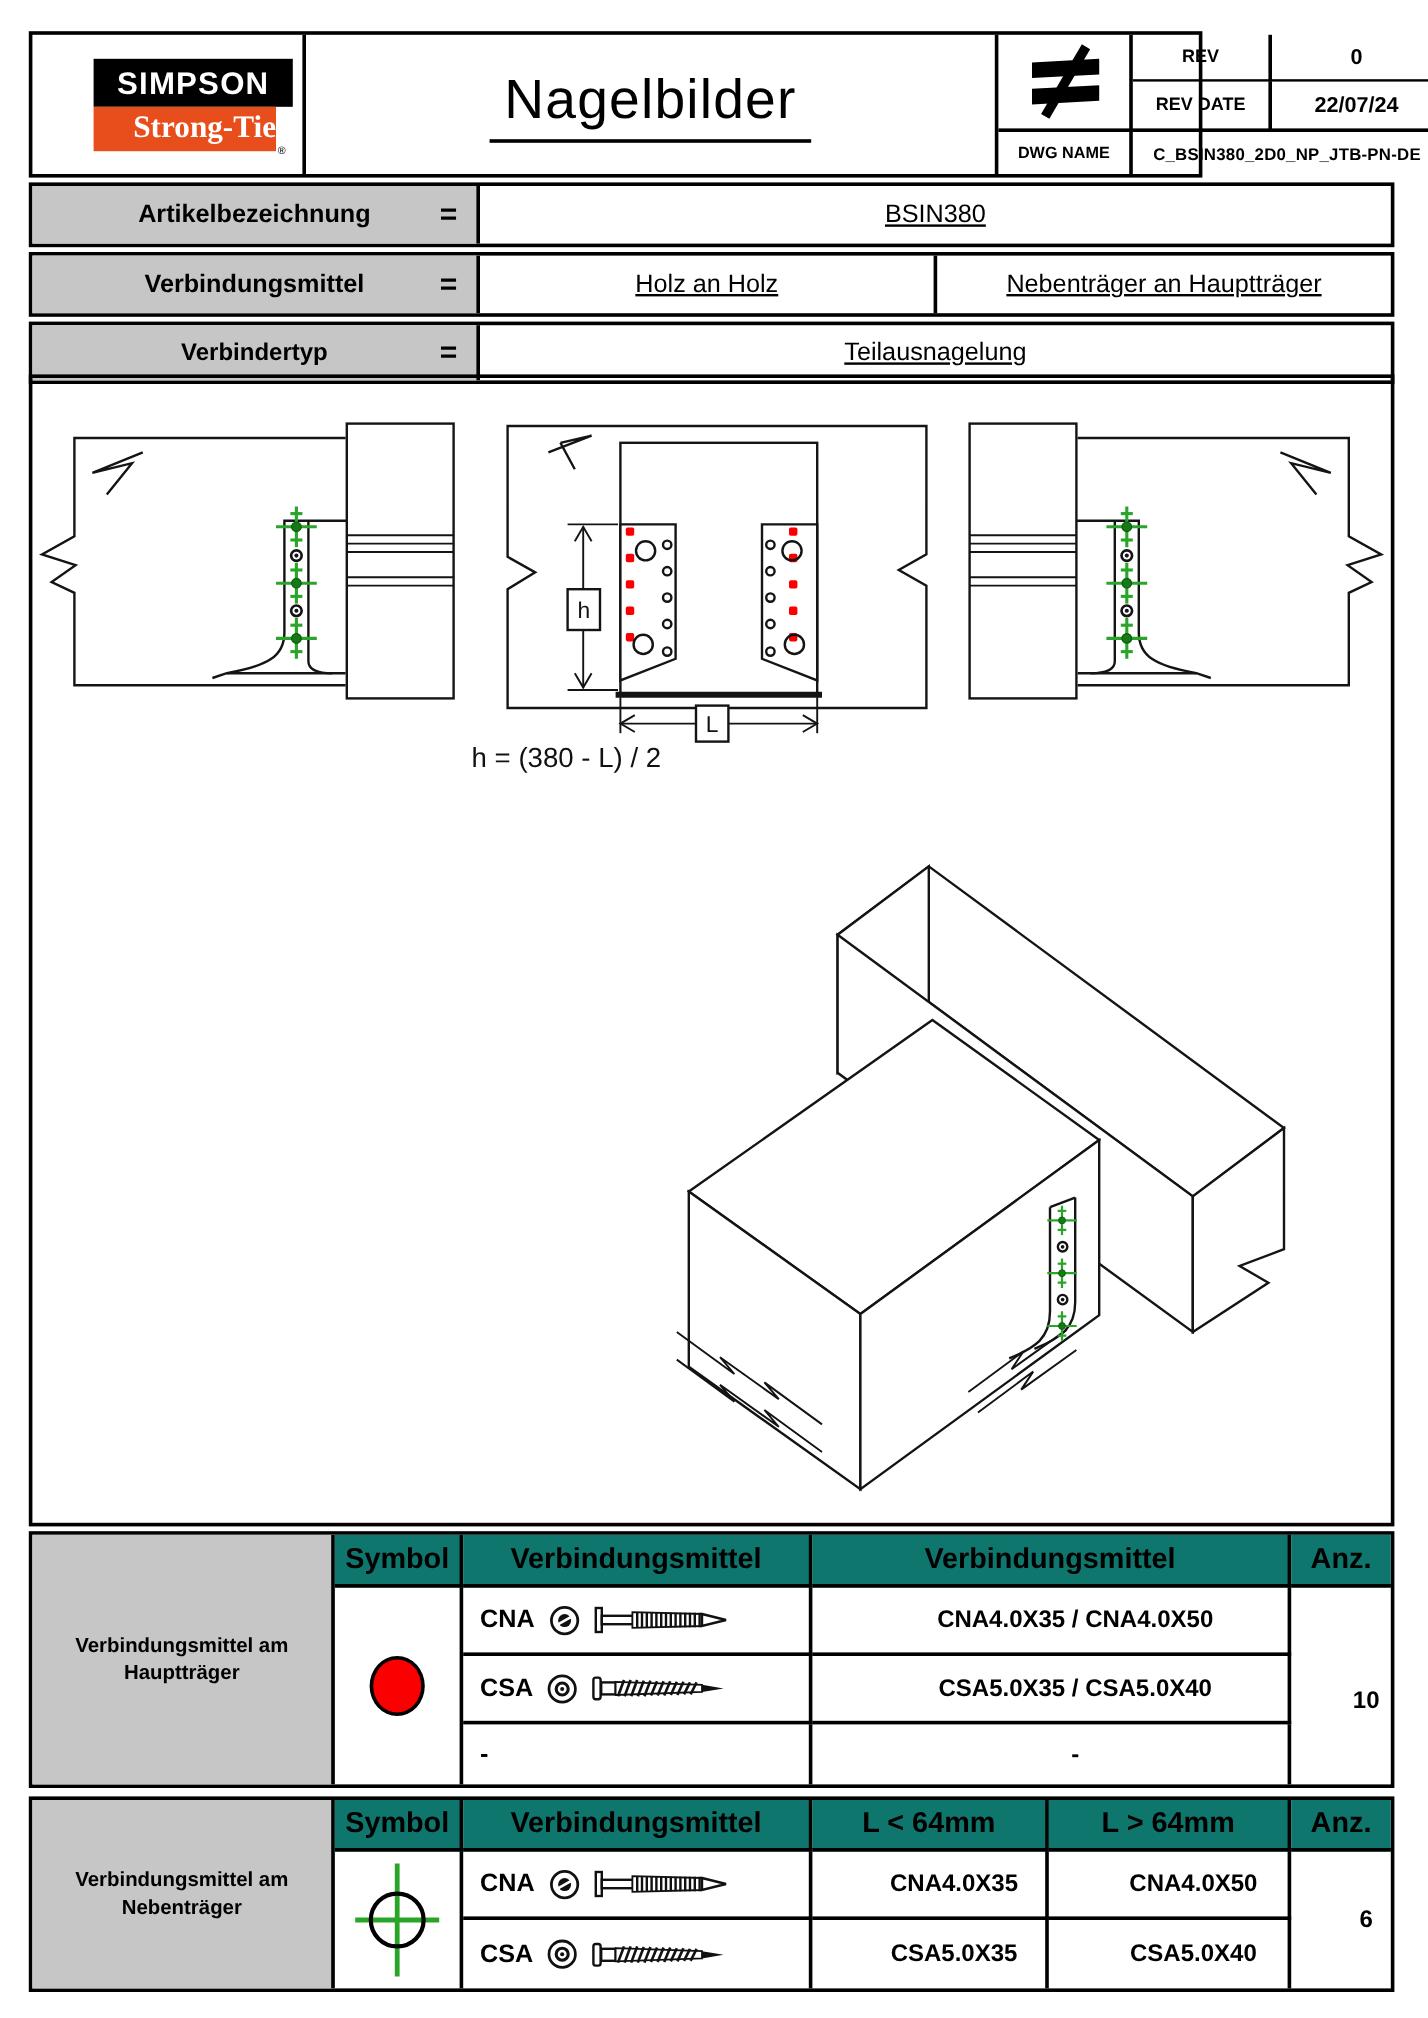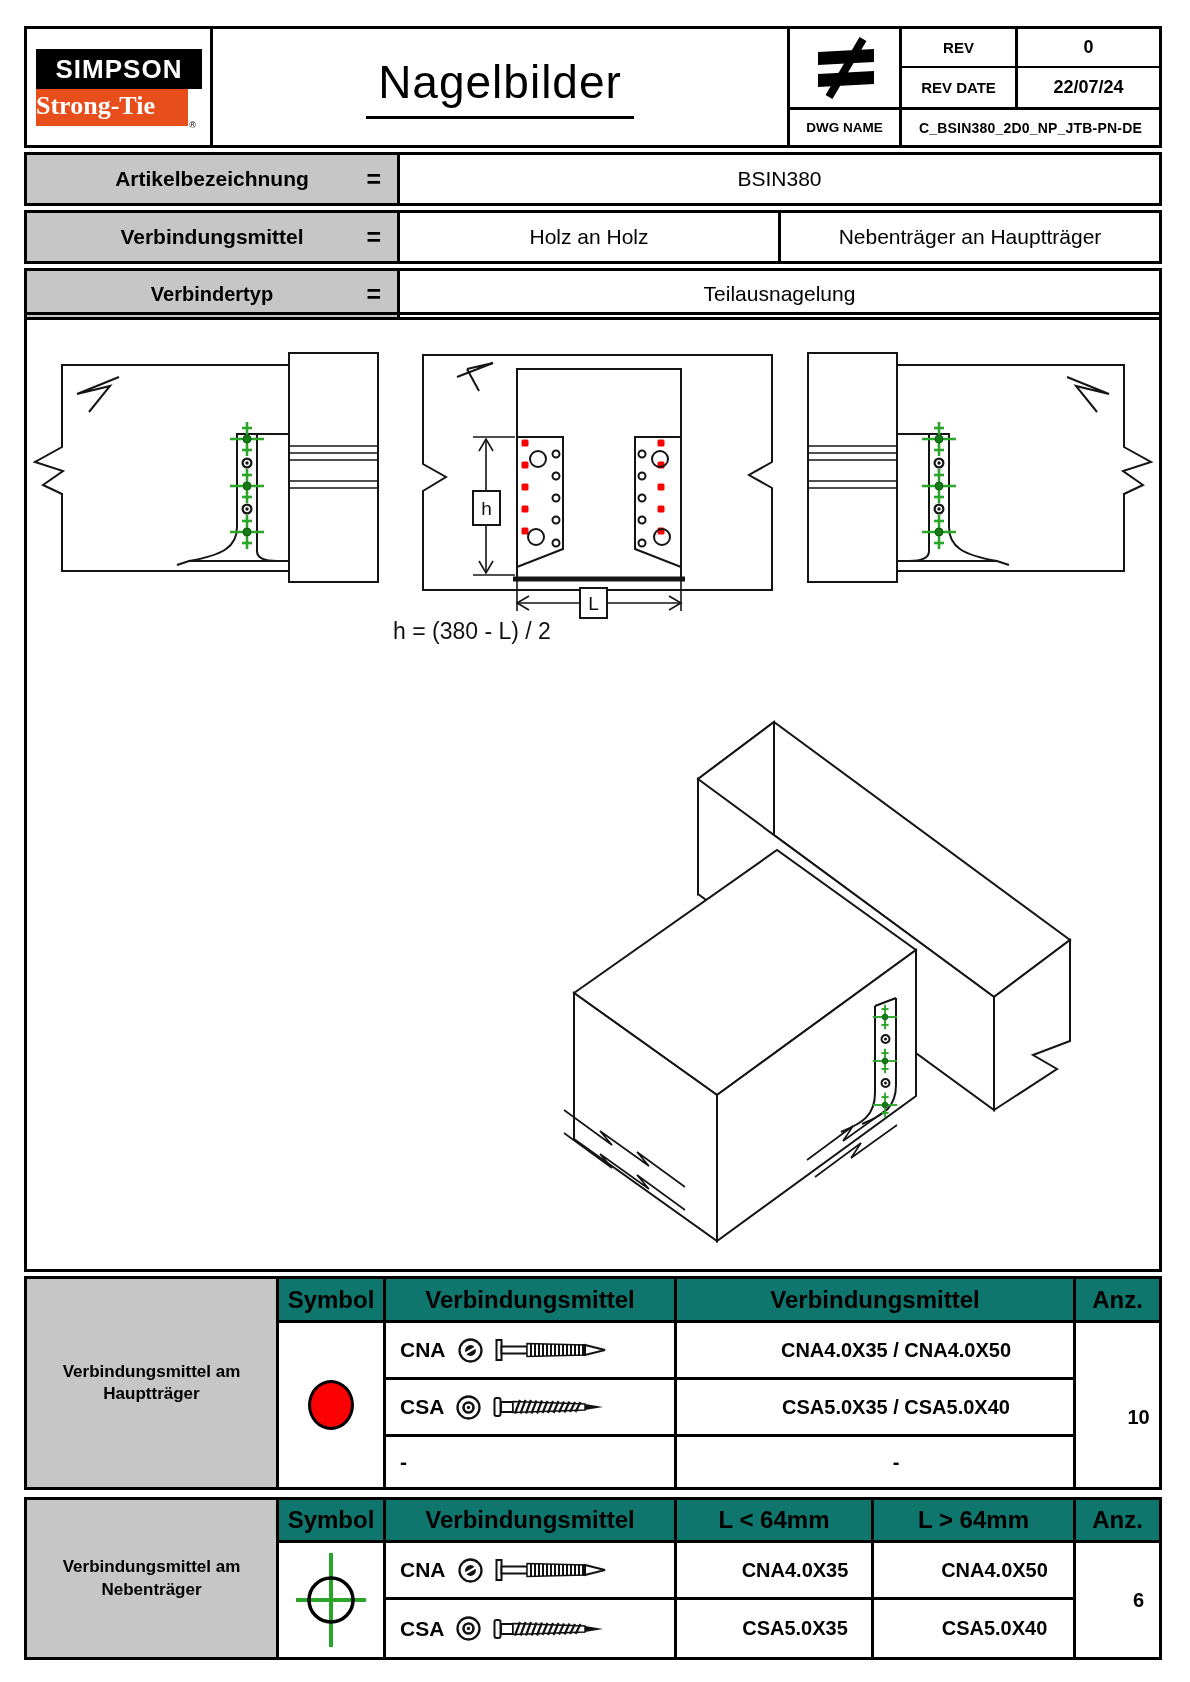--- a/index.html
+++ b/index.html
@@ -4,46 +4,47 @@
 <style>
   * { margin:0; padding:0; box-sizing:border-box; }
   html,body { background:#fff; }
   #sheet {
     position:relative; width:1190px; height:1682px; background:#fff;
     font-family:"Liberation Sans", sans-serif; color:#000;
   }
   .abs { position:absolute; }
   
   #hdr {
-    left:24px; top:26px; width:1138px; height:122px;
+    left:24px; top:26px; width:978px; height:122px;
     border:3px solid #000;
     display:grid;
     grid-template-columns:186px 577px 112px 116px 141px;
     grid-template-rows:39px 42px 35px;
+    padding-left:42px;
   }
   .br3 { border-right:3px solid #000; }
   .bb3 { border-bottom:3px solid #000; }
   .bb2 { border-bottom:2px solid #000; }
   #logo-cell { grid-column:1; grid-row:1/4; display:flex; flex-direction:column; justify-content:center; padding-left:9px; }
   #logo-black { background:#000; color:#fff; font-weight:bold; font-size:26px; letter-spacing:1px; width:166px; text-align:center; padding:5px 0 4px; }
-  #logo-orange { background:#e84e1b; color:#fff; font-family:"Liberation Serif", serif; font-weight:bold; font-size:26px; width:152px; text-align:left; padding:2px 0 5px; position:relative; }
+  #logo-orange { background:#e84e1b; color:#fff; font-family:"Liberation Serif", serif; font-weight:bold; font-size:26px; width:152px; text-align:right; padding:2px 0 5px; position:relative; }
   #logo-orange .reg { position:absolute; right:-8px; bottom:-4px; font-size:9px; color:#333; font-family:"Liberation Sans",sans-serif; }
   #title-cell { grid-column:2; grid-row:1/4; display:flex; align-items:center; justify-content:center; }
   #title-cell span { font-size:46px; letter-spacing:1px; border-bottom:3px solid #000; padding:0 12px 7px; }
   #neq-cell { grid-column:3; grid-row:1/3; display:flex; align-items:center; justify-content:center; }
   .rt-label { display:flex; align-items:center; justify-content:center; font-weight:bold; font-size:15px; }
   .rt-value { display:flex; align-items:center; justify-content:center; font-weight:bold; font-size:18px; }
   #dwg-label { grid-column:3; grid-row:3; font-size:13.5px; }
   #dwg-value { grid-column:4/6; grid-row:3; font-size:14px; letter-spacing:0.2px; }
   
   .info-row { left:24px; width:1138px; border:3px solid #000; display:flex; }
   .info-label { width:373px; background:#c6c6c6; border-right:3px solid #000; position:relative;
     display:flex; align-items:center; justify-content:center; font-weight:bold; font-size:21px; }
   .info-label .eq { position:absolute; right:16px; font-size:25px; font-weight:bold; }
-  .info-val { flex:1; display:flex; align-items:center; justify-content:center; font-size:21px; }
+  .info-val { flex:1; display:flex; align-items:center; justify-content:center; font-size:21px;text-decoration:underline; }
   .info-val.divided { border-left:3px solid #000; }
   
   #draw-box { left:24px; top:312px; width:1138px; height:960px; border:3px solid #000; }
   #draw-box svg { display:block; }
   .ln { stroke:#141414; stroke-width:2; fill:none; stroke-linejoin:miter; }
   .lnthin { stroke:#141414; stroke-width:1.6; fill:none; }
   .face { fill:#fff; stroke:#141414; stroke-width:2; stroke-linejoin:miter; }
   .grn { stroke:#2aa52a; stroke-width:2.6; }
   .dimtxt { font-family:"Liberation Sans",sans-serif; font-size:19px; fill:#111; }
   .formula { font-family:"Liberation Sans",sans-serif; font-size:23px; fill:#111; }

